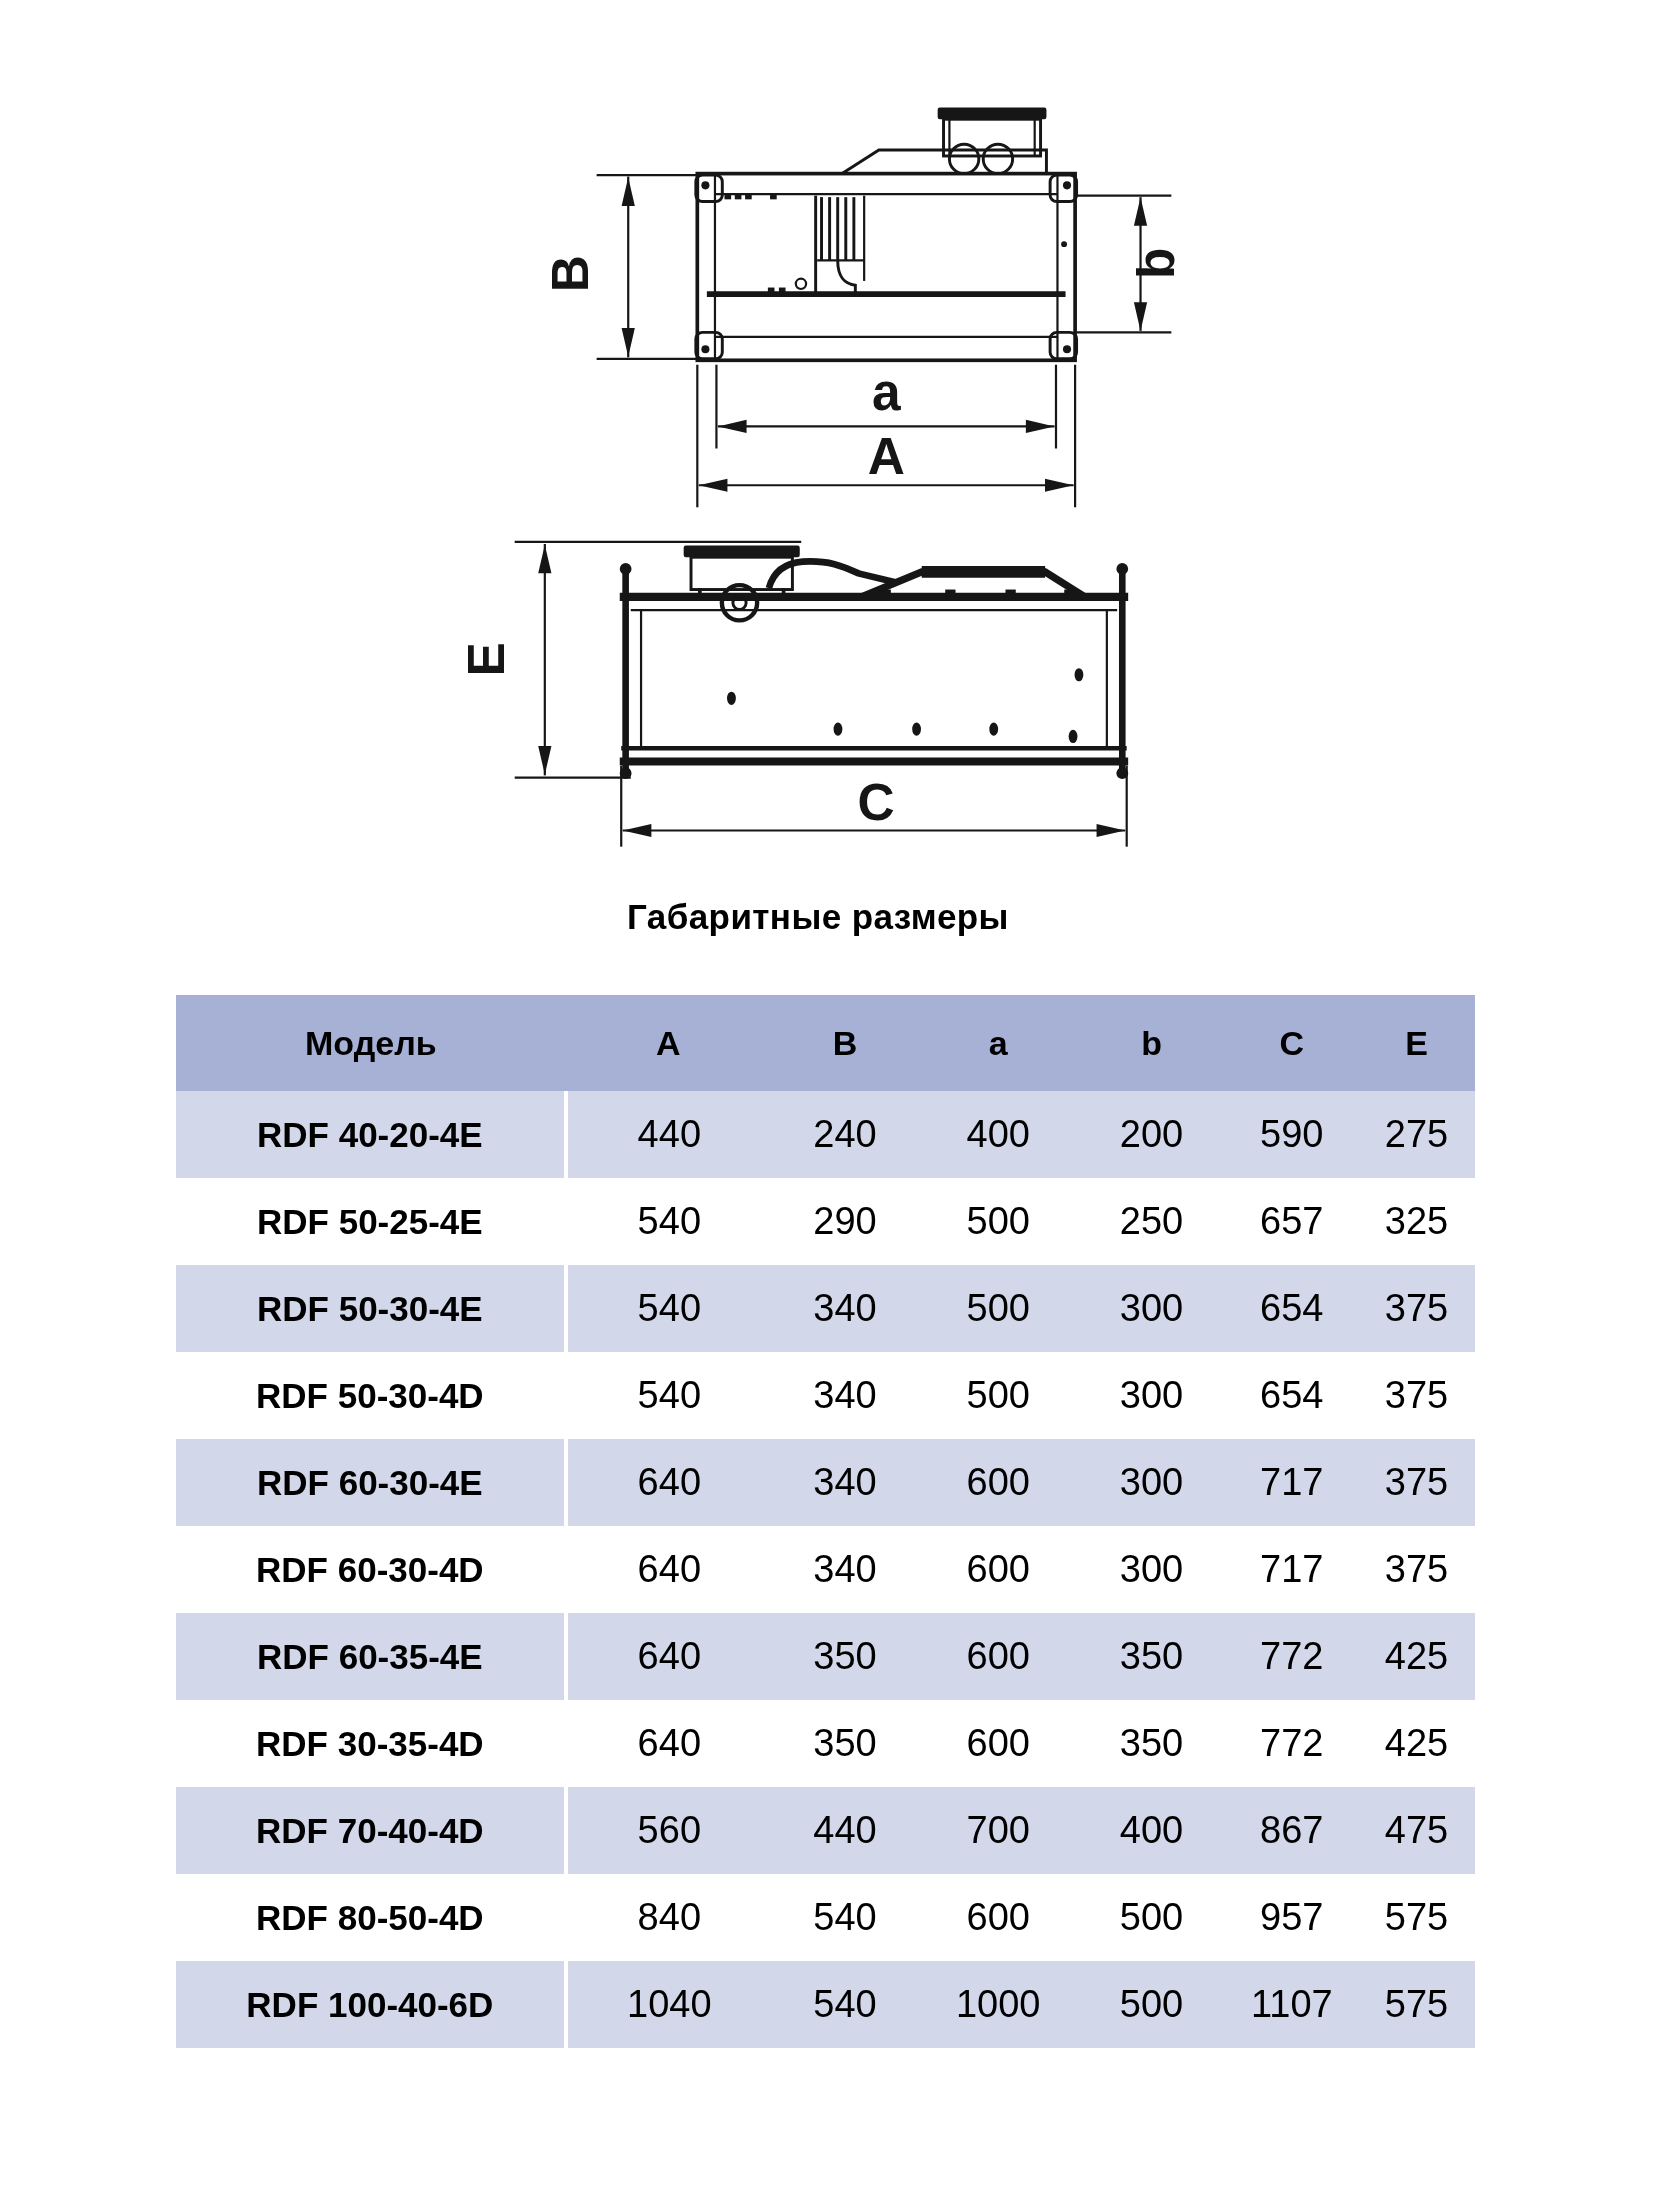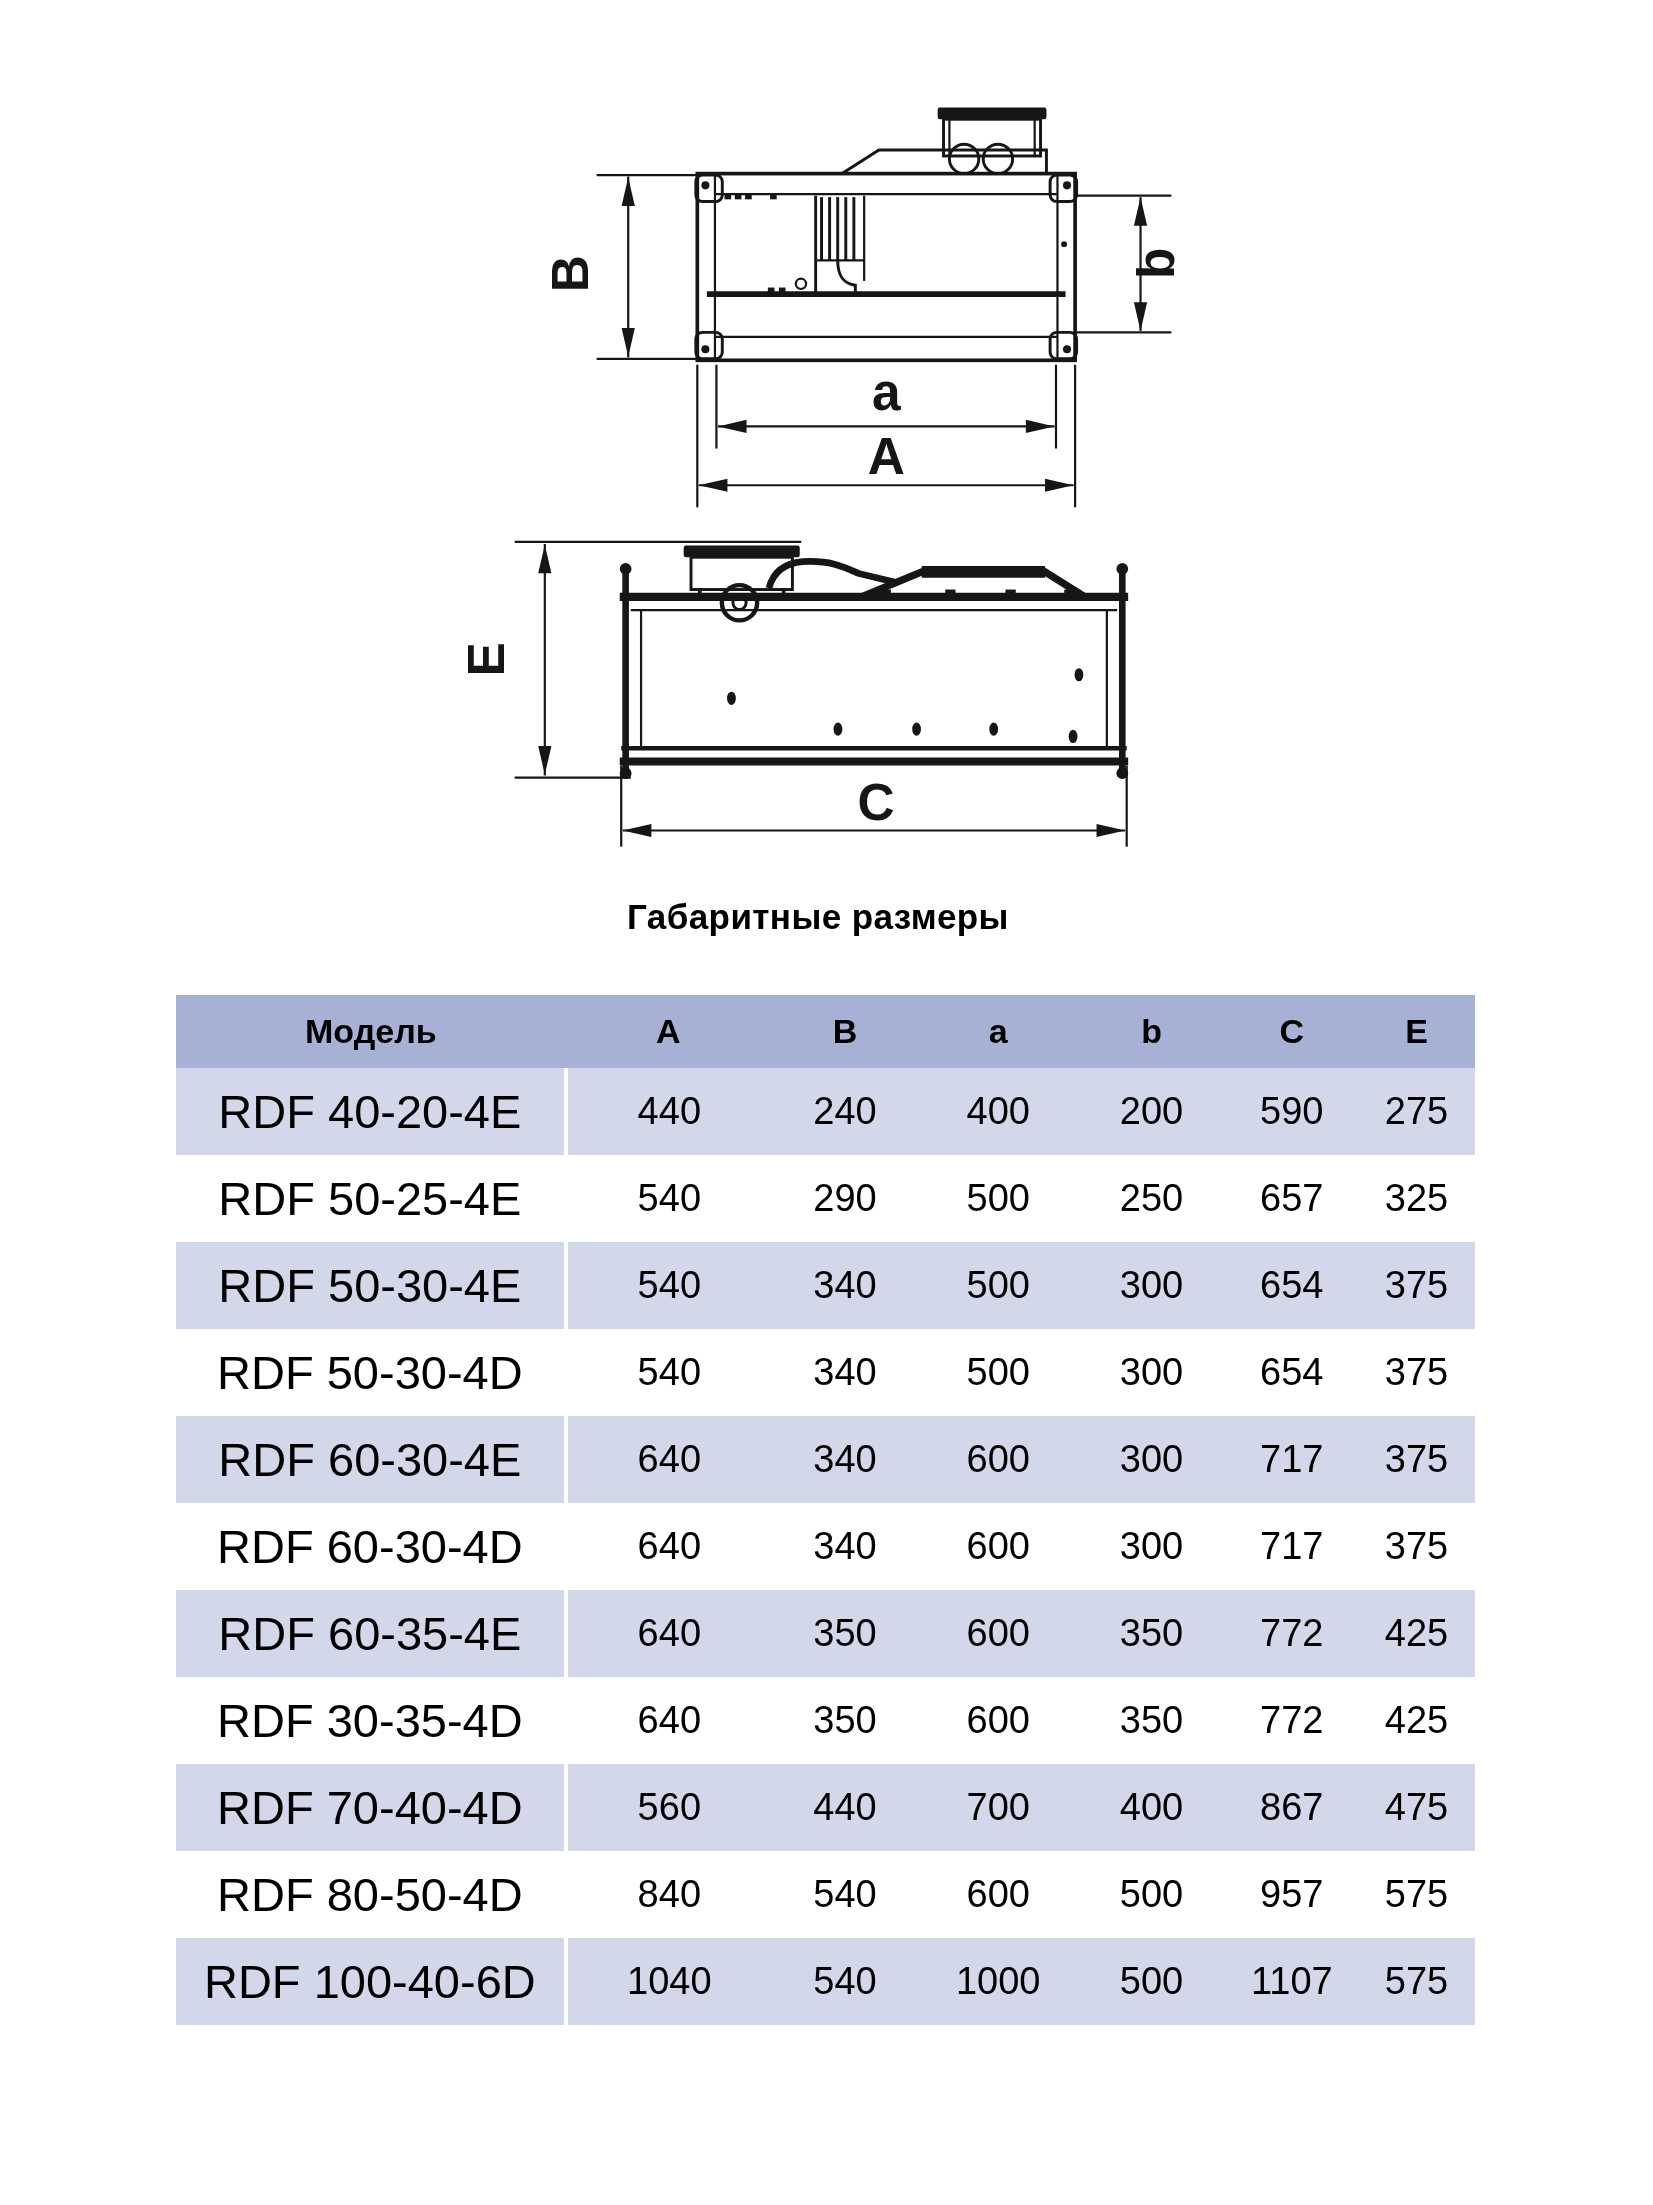--- a/index.html
+++ b/index.html
@@ -21,29 +21,29 @@
   #front-view{left:500px;top:529px;width:720px;height:412px}
   .drawing-title{
     position:absolute;left:0;top:897px;width:1636px;text-align:center;
     font-size:35px;font-weight:700;color:#000;letter-spacing:0.4px;
   }
   table.dims{
     position:absolute;left:176px;top:995px;width:1301px;
     border-collapse:collapse;table-layout:fixed;color:var(--table-text);
   }
   table.dims th{
-    background:var(--header-bg);height:73px;font-size:34px;font-weight:700;
+    background:var(--header-bg);height:96px;font-size:34px;font-weight:700;
     text-align:center;vertical-align:middle;padding:10px;
   }
   table.dims td{
     height:87px;font-size:38px;font-weight:400;text-align:center;
     vertical-align:middle;padding:0;background:var(--row-plain);
   }
   table.dims td.model{
-    font-size:47px;font-weight:400;border-right:4.4px solid #ffffff;
+    font-size:35px;font-weight:700;border-right:4.4px solid #ffffff;
   }
   table.dims tr.shaded td{background:var(--row-shaded)}
   .dim-label{font-weight:700;fill:var(--line)}
   .ln{stroke:var(--line);fill:none}
   .fill{fill:var(--line);stroke:none}
 </style>
 </head>
 <body>
 
 <div id="page">

